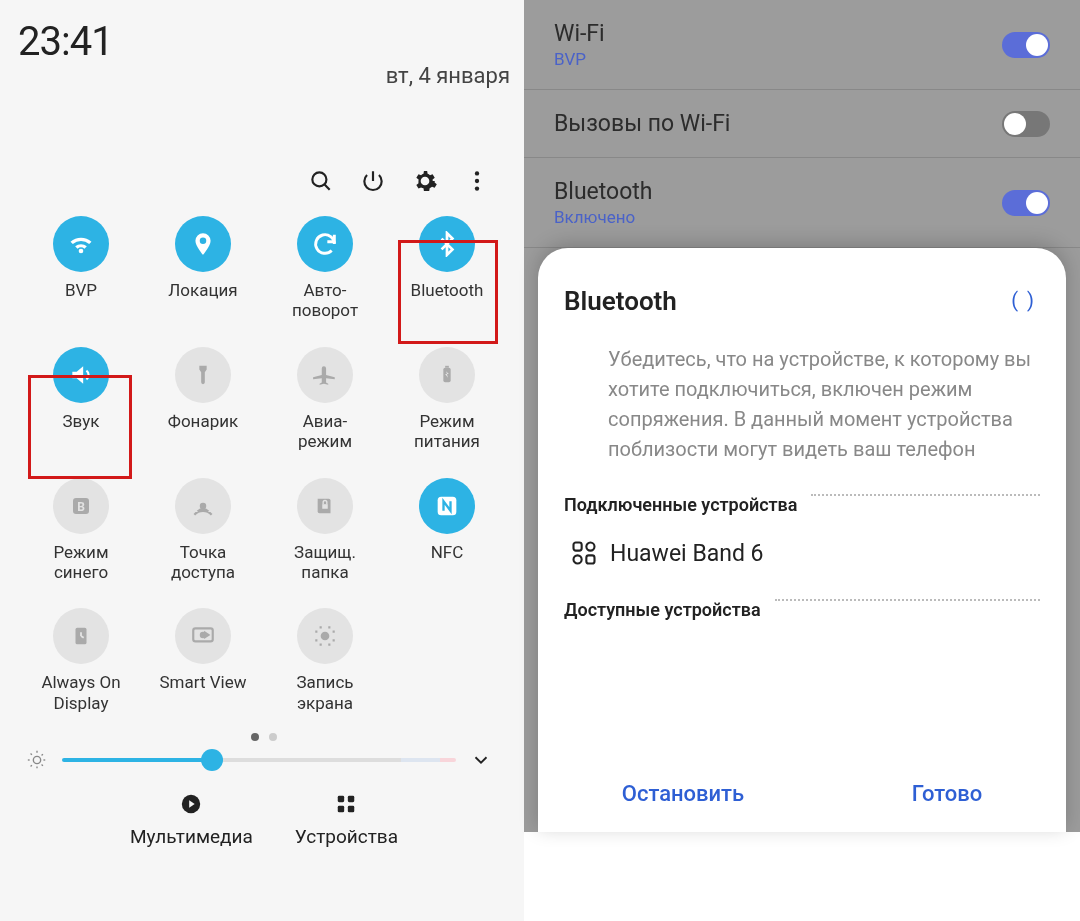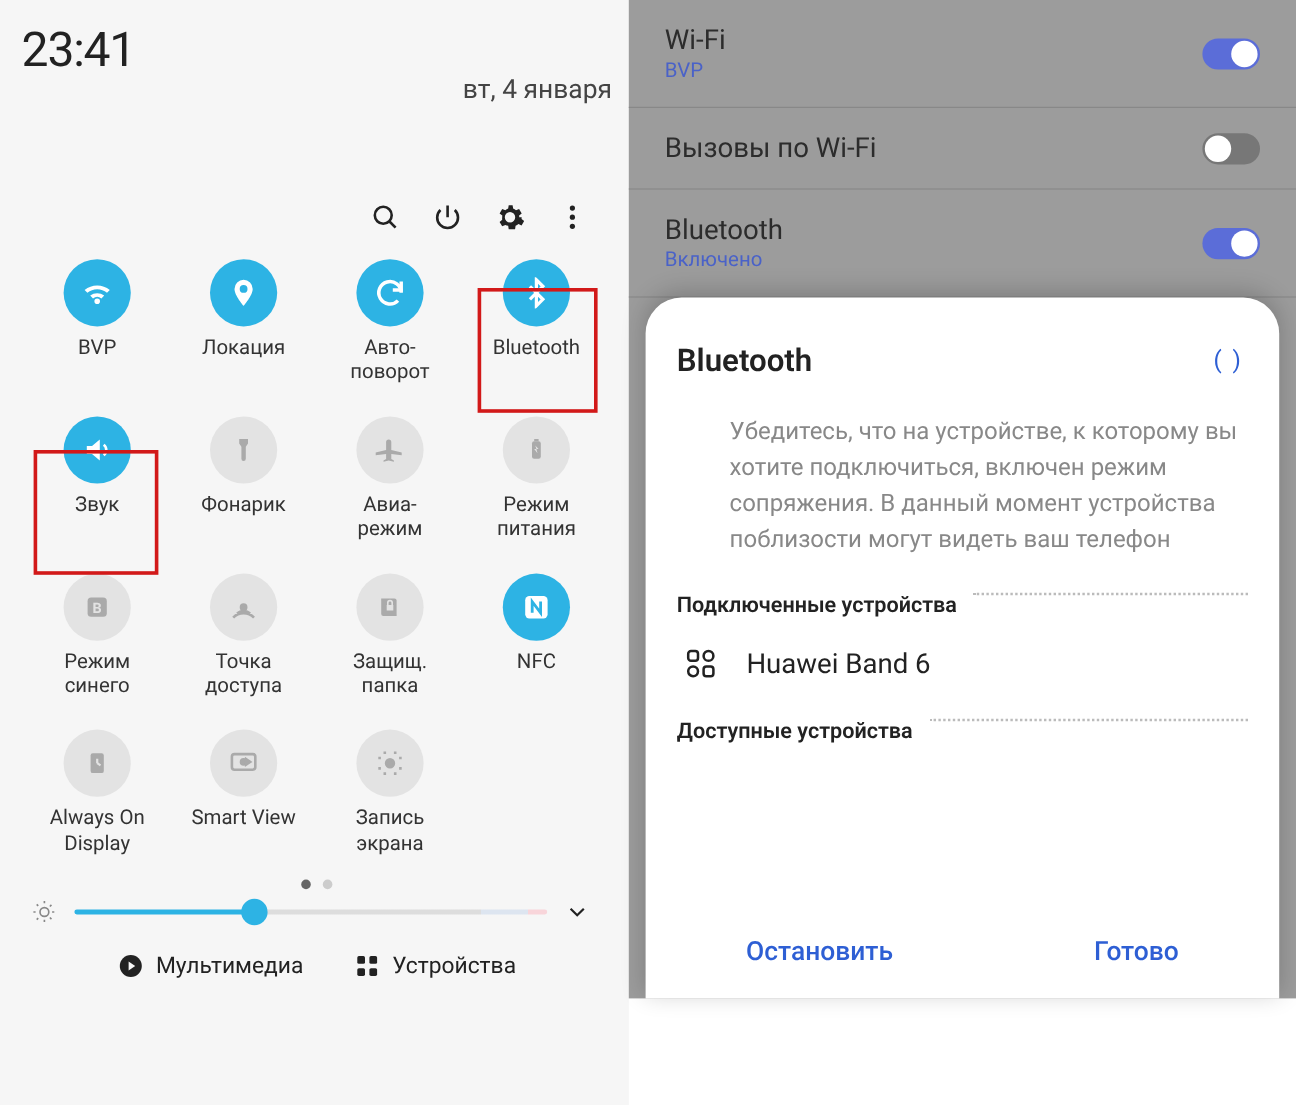--- a/index.html
+++ b/index.html
@@ -60,21 +60,21 @@
     border-radius:2px; position:relative;
   }
   .thumb {
     position:absolute; left:38%; top:50%; transform:translate(-50%,-50%);
     width:22px; height:22px; border-radius:50%; background:#2db3e4;
   }
 
   .bottombar {
     display:flex; justify-content:center; gap:42px; margin-top:22px;
   }
-  .bbitem { display:flex; align-items:center; gap:10px; font-size:19px; color:#222; }
+  .bbitem { display:flex; align-items:center; gap:10px; font-size:19px; color:#222;flex-direction:column; }
 
   
   .right {
     width:556px; height:832px; background:#9c9c9c; position:relative;
   }
   .settings-list { padding: 0; }
   .row {
     display:flex; align-items:center; justify-content:space-between;
     padding:20px 30px; border-bottom:1px solid #888;
   }
@@ -103,21 +103,21 @@
   }
   .sheet .hint { font-size:20px; color:#888; line-height:1.5; margin-top:28px;margin-left:44px; }
   .sheet .section-title {
     display:flex; align-items:flex-start;
     font-size:18px; color:#222; font-weight:600; margin-top:30px;
   }
   .sheet .dotsline {
     flex:1; border-top:2px dotted #bbb; margin-left:14px; height:0;
   }
   .device {
-    display:flex; align-items:center; gap:24px; font-size:23px; color:#222;
+    display:flex; align-items:center; gap:12px; font-size:23px; color:#222;
     margin:24px 0 6px 6px;
   }
   .actions {
     position:absolute; left:0; right:0; bottom:12px;
     display:flex; justify-content:space-around;
     font-size:22px; color:#2e5fd4; font-weight:500;
   }
   .actions span { padding:14px 0; }
 </style>
 </head>

